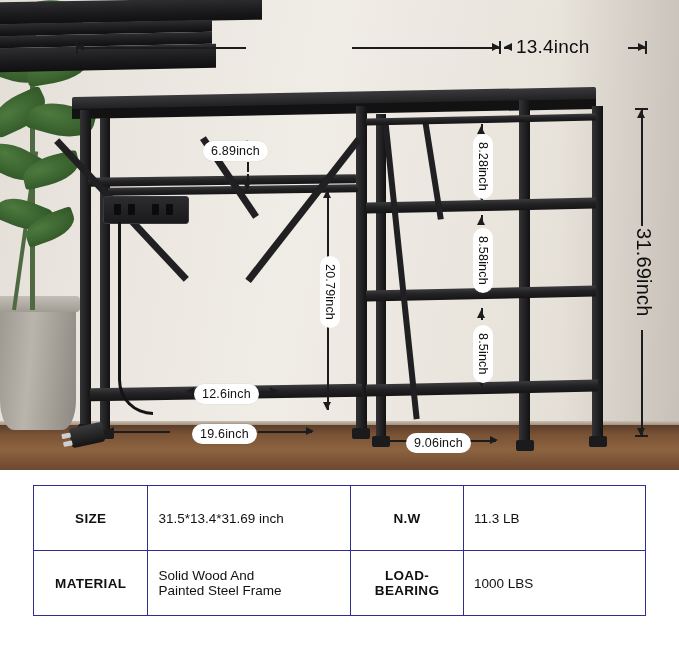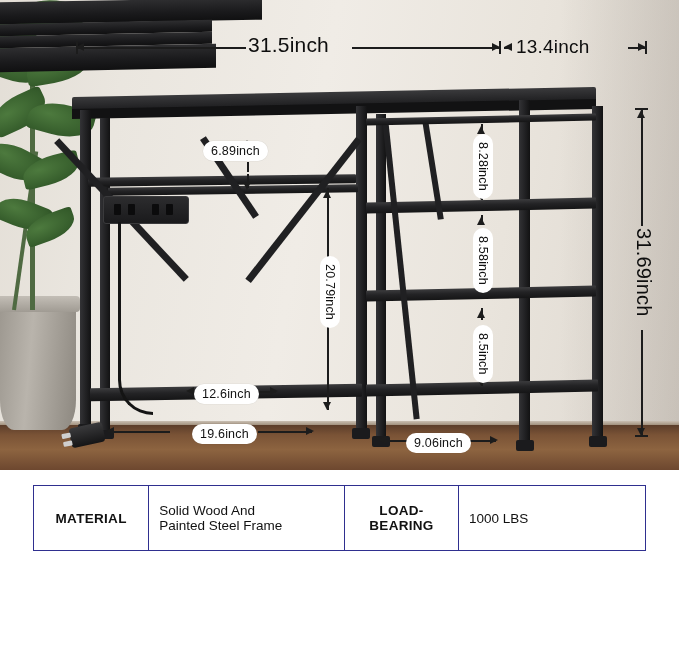--- a/index.html
+++ b/index.html
@@ -291,21 +291,20 @@
       <div class="plug-prong" style="left:-8px; top:12px;"></div>
     </div>
   </div>
 
   <div class="dim-line dim-h" style="left:76px; top:47px; width:170px;"></div>
   <div class="dim-line dim-h" style="left:352px; top:47px; width:148px;"></div>
   <div class="tick" style="left:76px; top:41px;"></div>
   <div class="tick" style="left:499px; top:41px;"></div>
   <div class="arrow arrow-left" style="left:76px;  top:43px;"></div>
   <div class="arrow arrow-right" style="left:492px; top:43px;"></div>
-  <div class="dim-label" style="left:248px; top:33px;">31.5inch</div>
 
   <div class="dim-line dim-h" style="left:504px; top:47px; width:8px;"></div>
   <div class="dim-line dim-h" style="left:628px; top:47px; width:18px;"></div>
   <div class="tick" style="left:645px; top:41px;"></div>
   <div class="arrow arrow-left" style="left:504px; top:43px;"></div>
   <div class="arrow arrow-right" style="left:638px; top:43px;"></div>
   <div class="dim-label" style="left:516px; top:36px; font-size:19px;">13.4inch</div>
 
   <div class="dim-line dim-v" style="left:641px; top:108px; width:1.5px; height:118px;"></div>
   <div class="dim-line dim-v" style="left:641px; top:330px; width:1.5px; height:106px;"></div>
@@ -360,20 +359,26 @@
   <div class="dim-line dim-h" style="left:382px; top:440px; width:28px;"></div>
   <div class="dim-line dim-h" style="left:468px; top:440px; width:28px;"></div>
   <div class="arrow arrow-left" style="left:378px; top:436px;"></div>
   <div class="arrow arrow-right" style="left:490px; top:436px;"></div>
   <div class="dim-label small" style="left:406px; top:433px;">9.06inch</div>
 
 </div>
 
 <table id="spec">
   <tbody>
+      <tr>
+    <td class="key">SIZE</td>
+    <td class="val">31.5*13.4*31.69 inch</td>
+    <td class="key">N.W</td>
+    <td class="val2">11.3 LB</td>
+  </tr>
   <tr>
     <td class="key">MATERIAL</td>
     <td class="val" style="white-space:pre-line;">Solid Wood And
 Painted Steel Frame</td>
     <td class="key" style="white-space:pre-line;">LOAD-
 BEARING</td>
     <td class="val2">1000 LBS</td>
   </tr>
 </tbody>
   </table>

